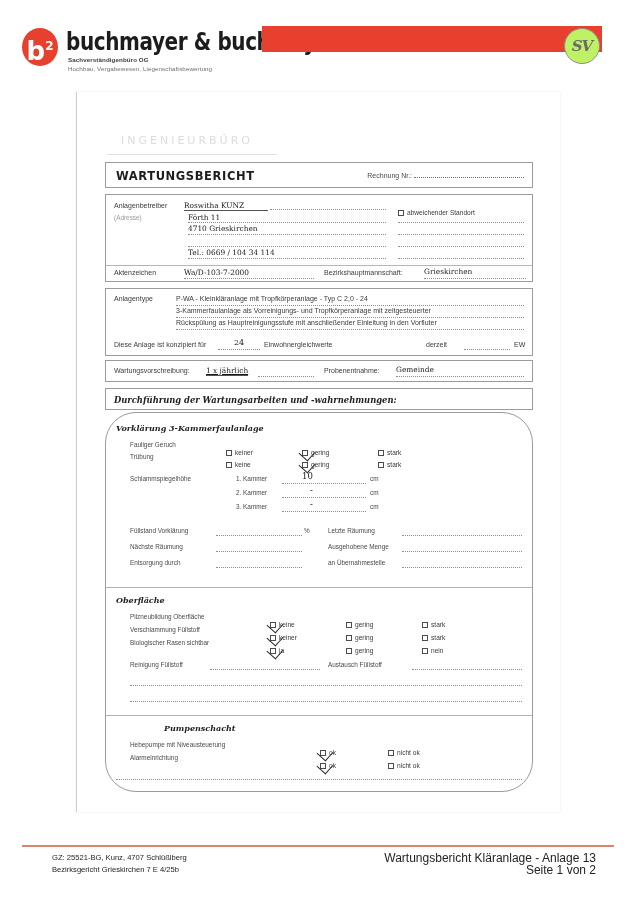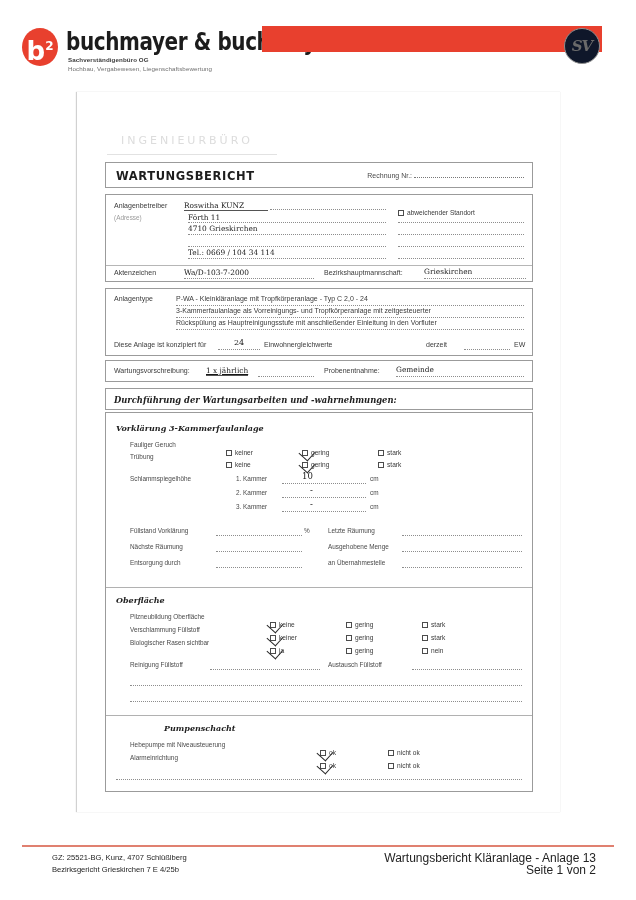--- a/index.html
+++ b/index.html
@@ -54,21 +54,21 @@
   }
   .lh-bar {
     position: absolute; left: 262px; top: 0px;
     width: 340px; height: 26px;
     background: #e8402e;
   }
   .lh-seal {
     position: absolute; left: 564px; top: 2px;
     width: 36px; height: 36px;
     border-radius: 50%;
-    background: #0f172a;
+    background: #bef264;
     border: 1.4px solid #8e8e8e;
     display: flex; align-items: center; justify-content: center;
   }
   .lh-seal span {
     font-family: "DejaVu Serif", serif;
     font-style: italic;
     font-weight: bold;
     font-size: 15px;
     color: #6a6a6a;
     letter-spacing: -1px;
@@ -126,21 +126,21 @@
   .hdr-rech {
     position: absolute; right: 8px; top: 9px;
     font-size: 7px; color: #4a4a4a;
     white-space: nowrap;
   }
 
   .op-box { left: 28px; top: 102px; width: 428px; height: 88px; }
   .type-box { left: 28px; top: 196px; width: 428px; height: 68px; }
   .pre-box { left: 28px; top: 268px; width: 428px; height: 22px; }
   .work-box { left: 28px; top: 296px; width: 428px; height: 22px; }
-  .main-box { left: 28px; top: 320px; width: 428px; height: 380px; }
+  .main-box { left: 28px; top: 320px; width: 428px; height: 380px; border-radius: 31px; }
 
   .lbl { font-size: 7px; color: #3b3b3b; white-space: nowrap; }
   .lbl-sm { font-size: 6.4px; color: #4a4a4a; white-space: nowrap; }
   .hand {
     font-family: "DejaVu Serif", serif;
     font-size: 7.4px; color: #1a1a1a;
     white-space: nowrap;
   }
   .dots {
     border-bottom: 1px dotted #8d8d8d;

